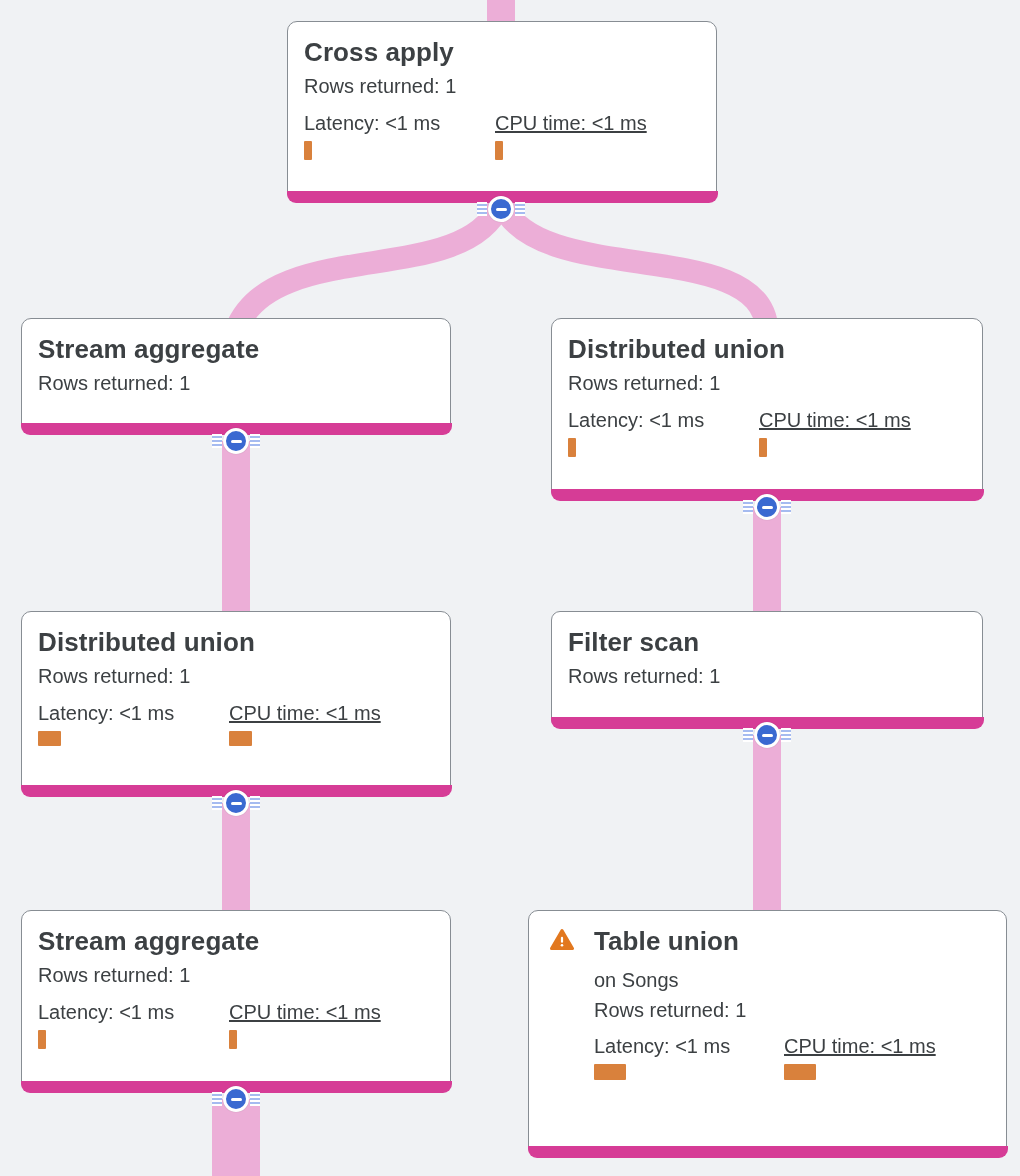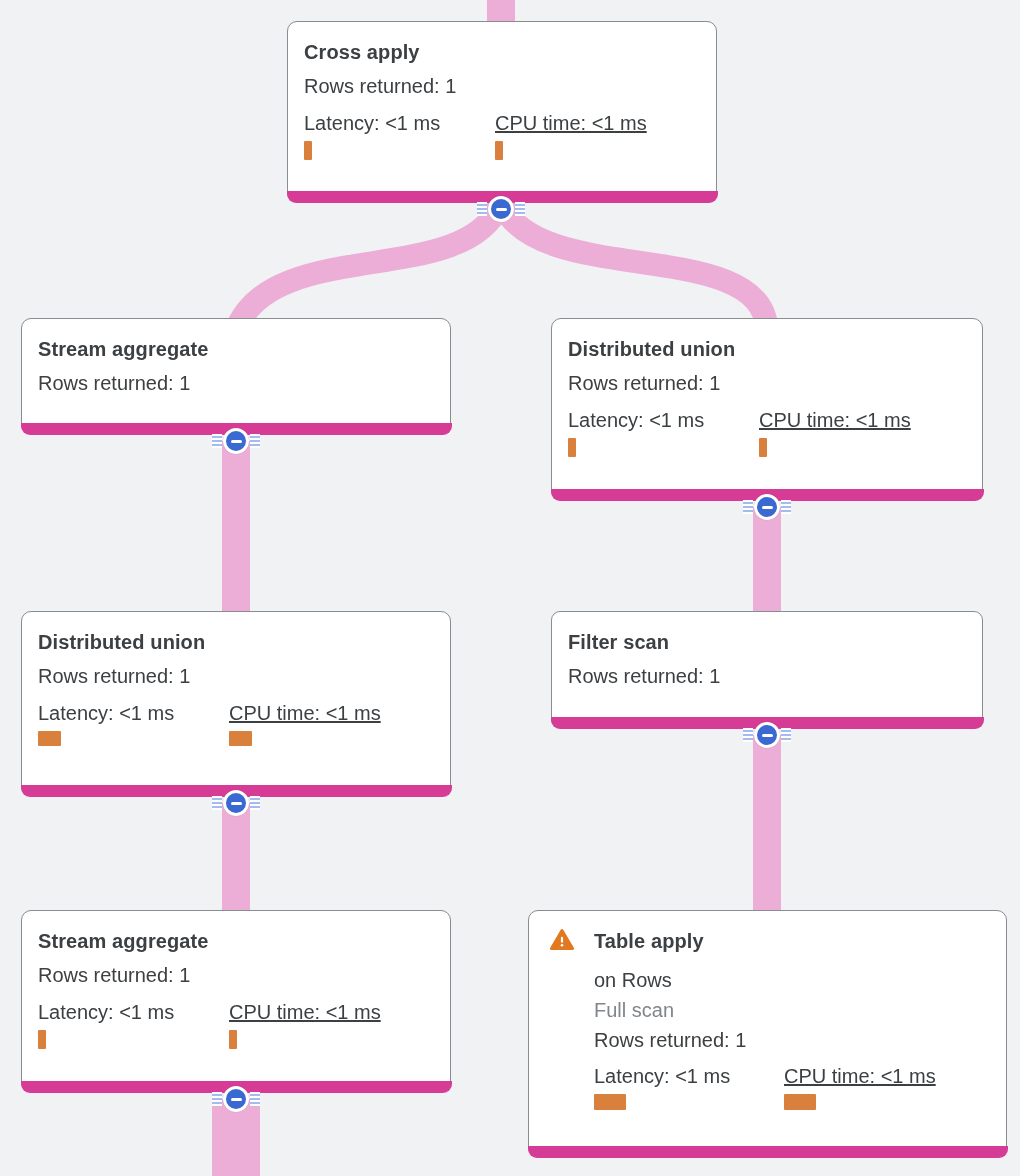--- a/index.html
+++ b/index.html
@@ -7,21 +7,21 @@
     position:relative;width:1020px;height:1176px;background:#f0f2f4;
     font-family:"Liberation Sans",sans-serif;overflow:hidden;color:#3c4043;
   }
   svg.edges{position:absolute;left:0;top:0;z-index:0;}
 
   
   .card{
     position:absolute;background:#fff;border:1.5px solid #878d93;border-radius:10px;
     box-sizing:border-box;padding:18px 16px 0 16px;z-index:1;
   }
-  .title{font-size:20px;font-weight:600;line-height:24px;letter-spacing:.1px;color:#3c4043;}
+  .title{font-size:26px;font-weight:600;line-height:24px;letter-spacing:.1px;color:#3c4043;}
   .line{font-size:20px;line-height:24px;color:#3c4043;}
   .rows{margin-top:10px;}
   .metrics{display:flex;margin-top:13px;}
   .metric{width:191px;}
   .metric.cpu{width:auto;text-decoration:underline;}
   .bar{background:#d9813c;margin-top:6px;border-radius:1px;}
   .accent{
     position:absolute;left:-1.5px;right:-1.5px;bottom:-1.5px;height:12px;
     background:#d63c96;border-radius:0 0 9px 9px;
   }
@@ -166,24 +166,23 @@
 
   <div class="card" id="table-scan">
     <span class="warn">
       <svg width="24" height="24" viewBox="0 0 24 24">
         <path d="M12 2.5 L22.5 20.5 H1.5 Z" fill="#e2781f" stroke="#e2781f" stroke-width="3" stroke-linejoin="round"></path>
         <rect x="10.9" y="8.8" width="2.2" height="6" rx="1.1" fill="#ffffff"></rect>
         <circle cx="12" cy="17.2" r="1.3" fill="#ffffff"></circle>
       </svg>
     </span>
     <div class="ts-body">
-      <div class="title">Table apply</div>
+      <div class="title">Table union</div>
       <div class="ts-lines">
-        <div class="line">on Rows</div>
-        <div class="line muted">Full scan</div>
+        <div class="line">on Songs</div>
         <div class="line">Rows returned: 1</div>
       </div>
       <div class="metrics">
         <div class="metric">
           <div class="line">Latency: &lt;1 ms</div>
           <div class="bar" style="width: 32px; height: 16px;"></div>
         </div>
         <div class="metric cpu">
           <div class="line">CPU time: &lt;1 ms</div>
           <div class="bar" style="width: 32px; height: 16px;"></div>

